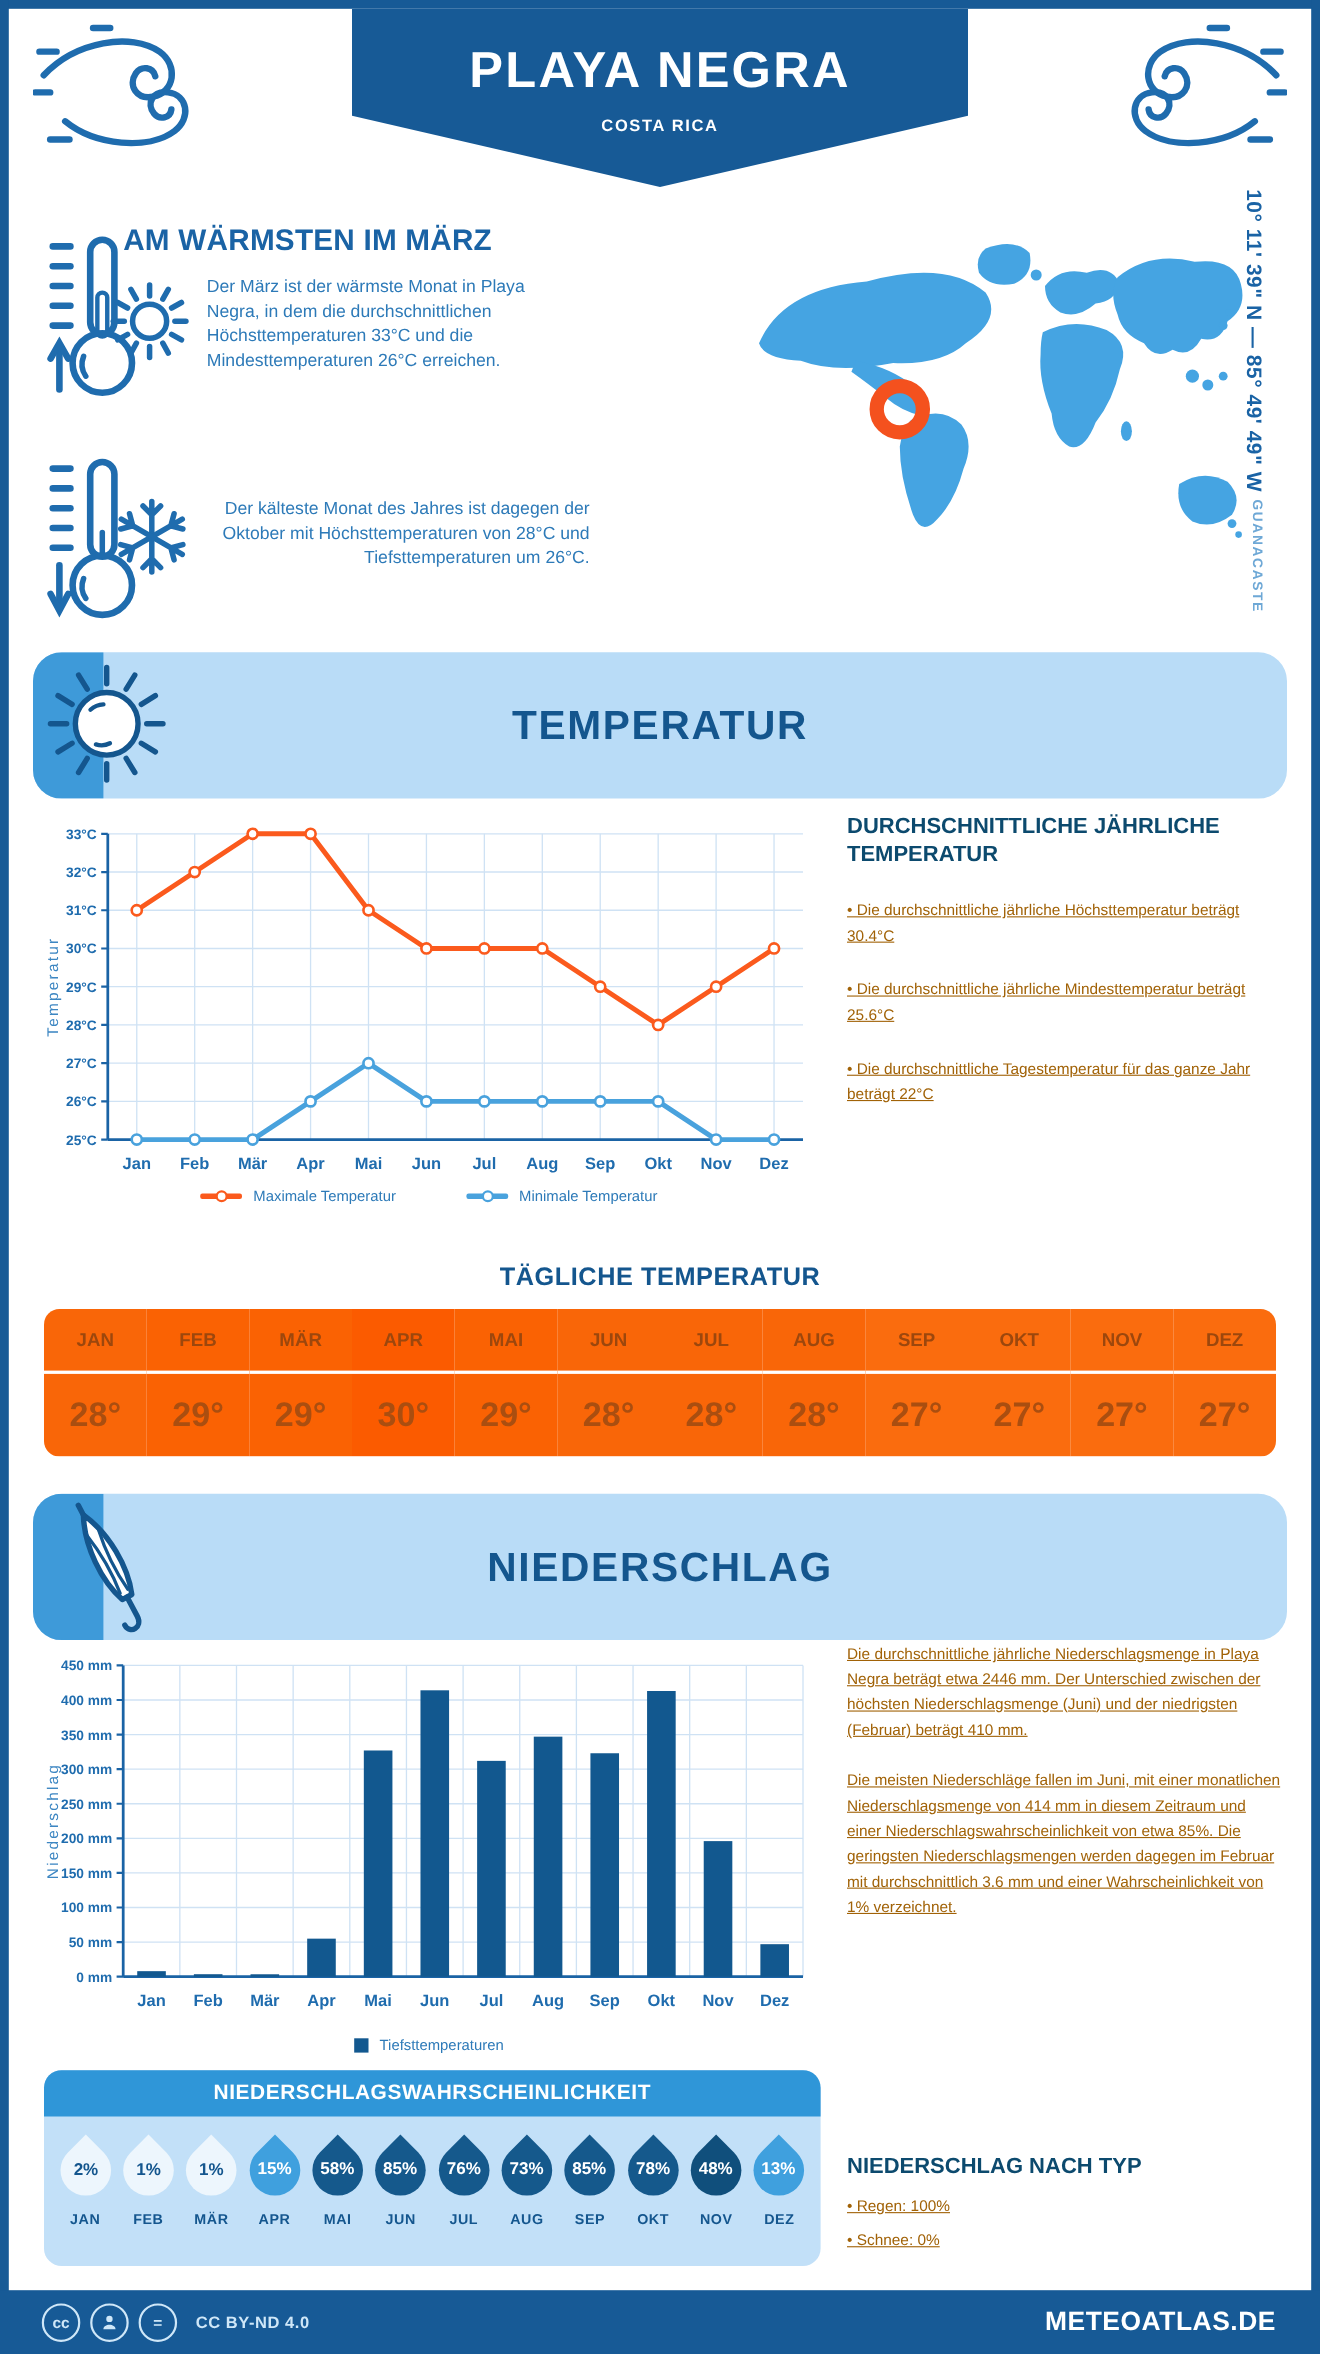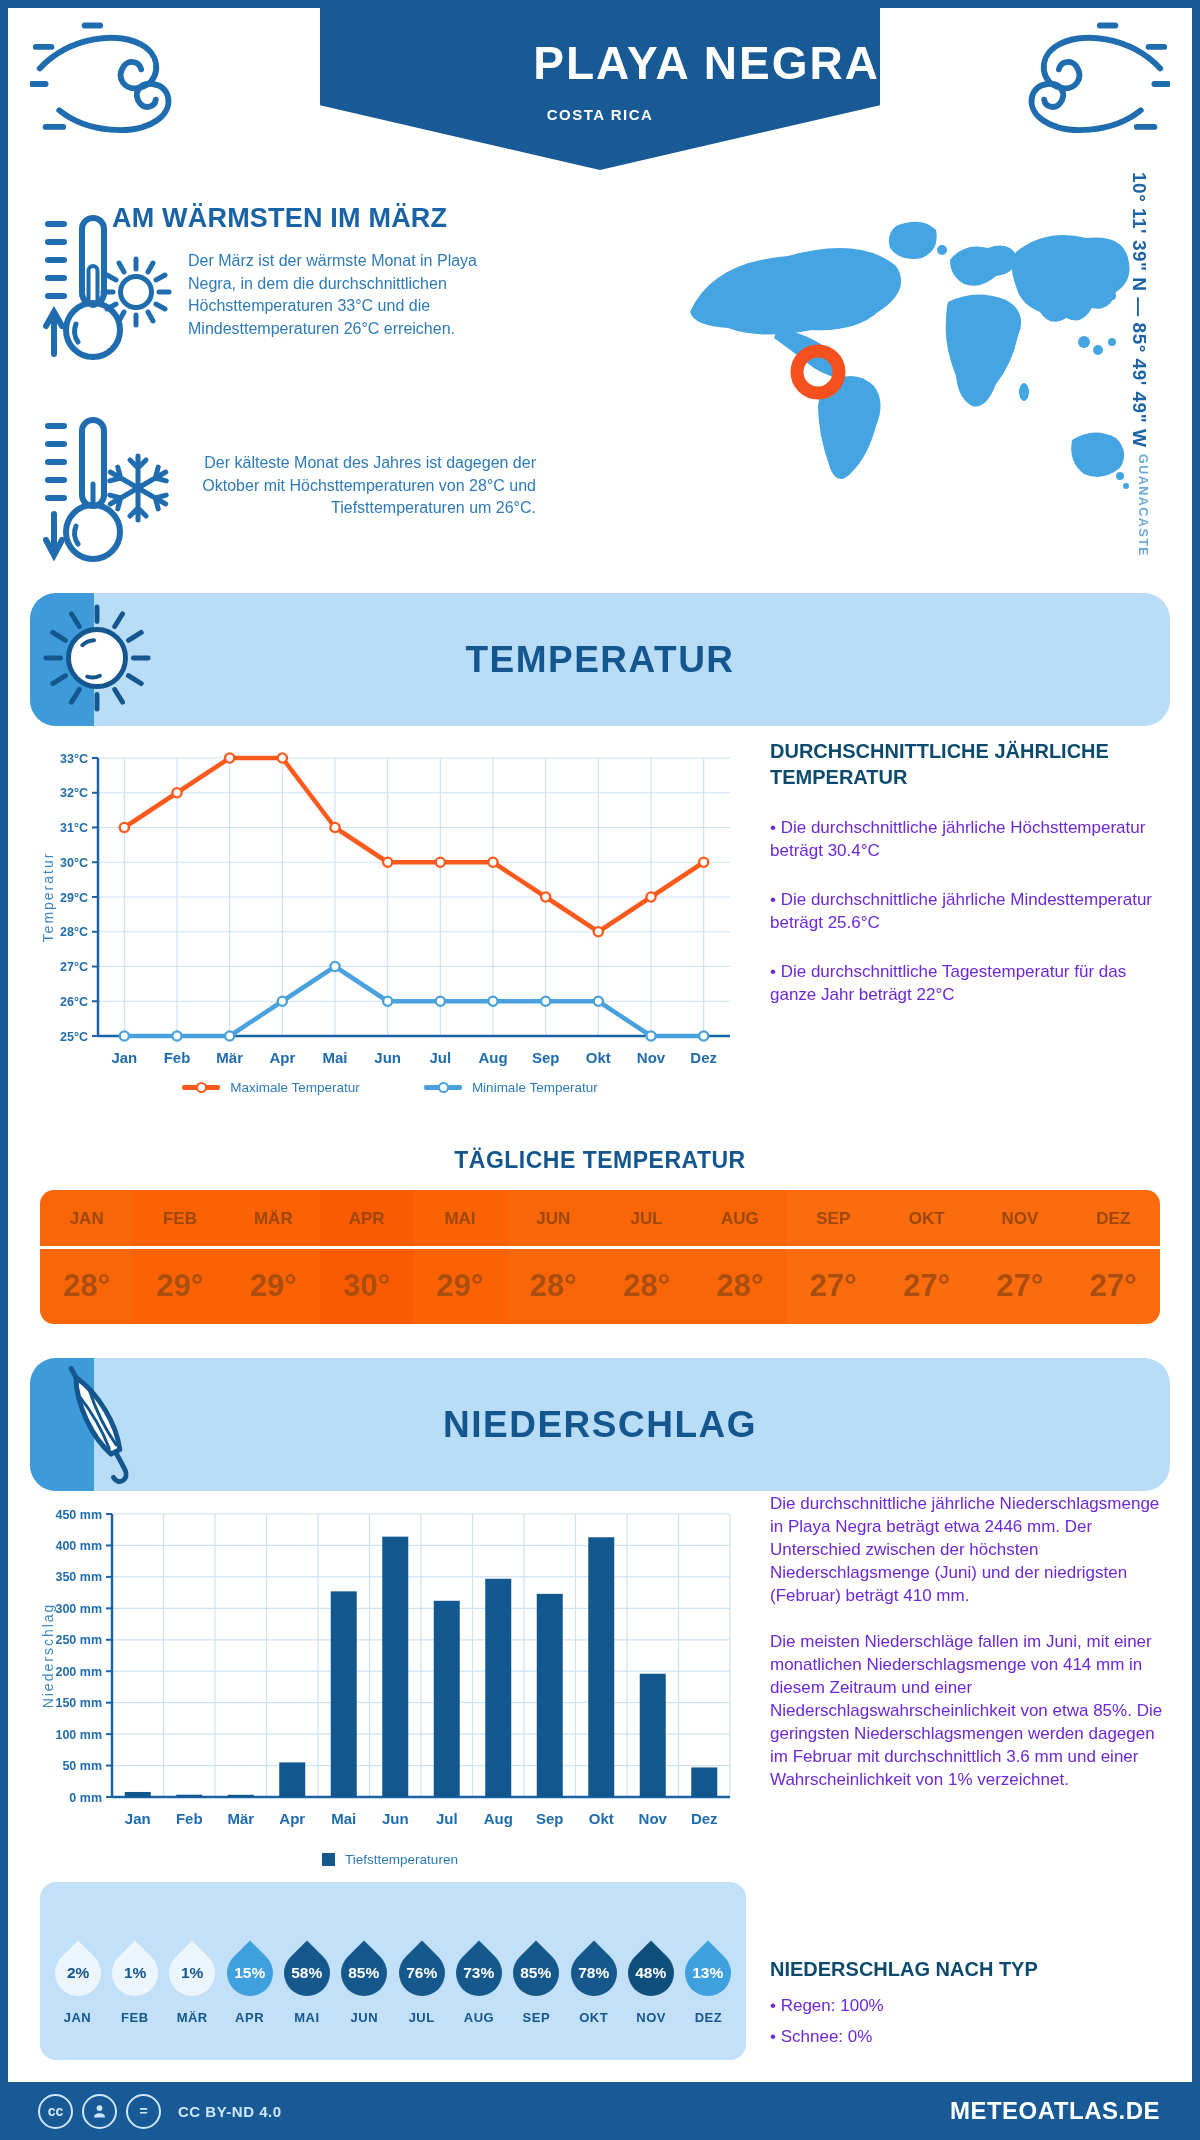--- a/index.html
+++ b/index.html
@@ -2,26 +2,26 @@
 <html><head>
 <meta charset="utf-8">
 <style>
   html,body{margin:0;padding:0;background:#fff;}
   body{font-family:"Liberation Sans","DejaVu Sans",sans-serif;}
   .page{position:relative;width:1200px;height:2140px;background:#fff;overflow:hidden;}
   .abs{position:absolute;}
   .frame{background:#175a96;}
   
   .banner{background:#175a96;clip-path:polygon(0 0,100% 0,100% 60%,50% 100%,0 60%);text-align:center;}
-  .banner .title{color:#fff;font-size:46px;font-weight:800;letter-spacing:2px;padding-top:28px;text-align:right;}
+  .banner .title{color:#fff;font-size:46px;font-weight:800;letter-spacing:2px;padding-top:28px;}
   .banner .subtitle{color:#fff;font-size:15px;font-weight:600;letter-spacing:1.5px;margin-top:16px;}
   
   .h-big{font-size:27px;font-weight:800;color:#1a63a5;letter-spacing:.2px;}
   .body-text{font-size:16px;line-height:22.5px;color:#2d7ab8;}
-  .col-text{font-size:17px;line-height:23px;color:#6d28d9;}
+  .col-text{font-size:14px;line-height:23px;color:#a16207;text-decoration:underline;}
   .col-head{font-size:20px;line-height:26px;font-weight:800;color:#0c4a6e;}
   
   .coords{writing-mode:vertical-rl;display:flex;gap:7px;}
   .coords .c1{font-size:19px;font-weight:800;color:#1a63a5;letter-spacing:.5px;}
   .coords .c2{font-size:12.5px;font-weight:600;color:#6ea8d6;letter-spacing:1.5px;}
   
   .section-banner{background:#b9dcf7;border-radius:26px;overflow:hidden;}
   .section-banner .strip{position:absolute;left:0;top:0;bottom:0;width:64px;background:#3e9ad9;}
   .section-banner .stitle{position:absolute;left:0;right:0;top:0;bottom:0;text-align:center;line-height:133px;font-size:37px;font-weight:800;color:#14568e;letter-spacing:1.5px;}
   
@@ -470,20 +470,21 @@
     <p class="col-text" style="margin:0;">Die durchschnittliche jährliche Niederschlagsmenge in Playa Negra beträgt etwa 2446 mm. Der Unterschied zwischen der höchsten Niederschlagsmenge (Juni) und der niedrigsten (Februar) beträgt 410 mm.</p>
     <p class="col-text" style="margin:23px 0 0;">Die meisten Niederschläge fallen im Juni, mit einer monatlichen Niederschlagsmenge von 414 mm in diesem Zeitraum und einer Niederschlagswahrscheinlichkeit von etwa 85%. Die geringsten Niederschlagsmengen werden dagegen im Februar mit durchschnittlich 3.6 mm und einer Wahrscheinlichkeit von 1% verzeichnet.</p>
   </div>
   <div class="abs" style="left:770px;top:1956px;width:396px;">
     <div class="col-head">NIEDERSCHLAG NACH TYP</div>
     <p class="col-text" style="margin:12px 0 0;">• Regen: 100%</p>
     <p class="col-text" style="margin:8px 0 0;">• Schnee: 0%</p>
   </div>
 
   <div class="abs prob-panel" style="left:40px;top:1882px;width:706px;height:178px;">
+    <div class="prob-head">NIEDERSCHLAGSWAHRSCHEINLICHKEIT</div>
     <div id="drops-row" class="drops-row">
         <div class="prob-cell">
           <div class="drop" style="background: rgb(237, 246, 253);">
             <span style="color: rgb(20, 86, 142);">2%</span>
           </div>
           <div class="prob-month">JAN</div>
         </div>
         <div class="prob-cell">
           <div class="drop" style="background: rgb(237, 246, 253);">
             <span style="color: rgb(20, 86, 142);">1%</span>

